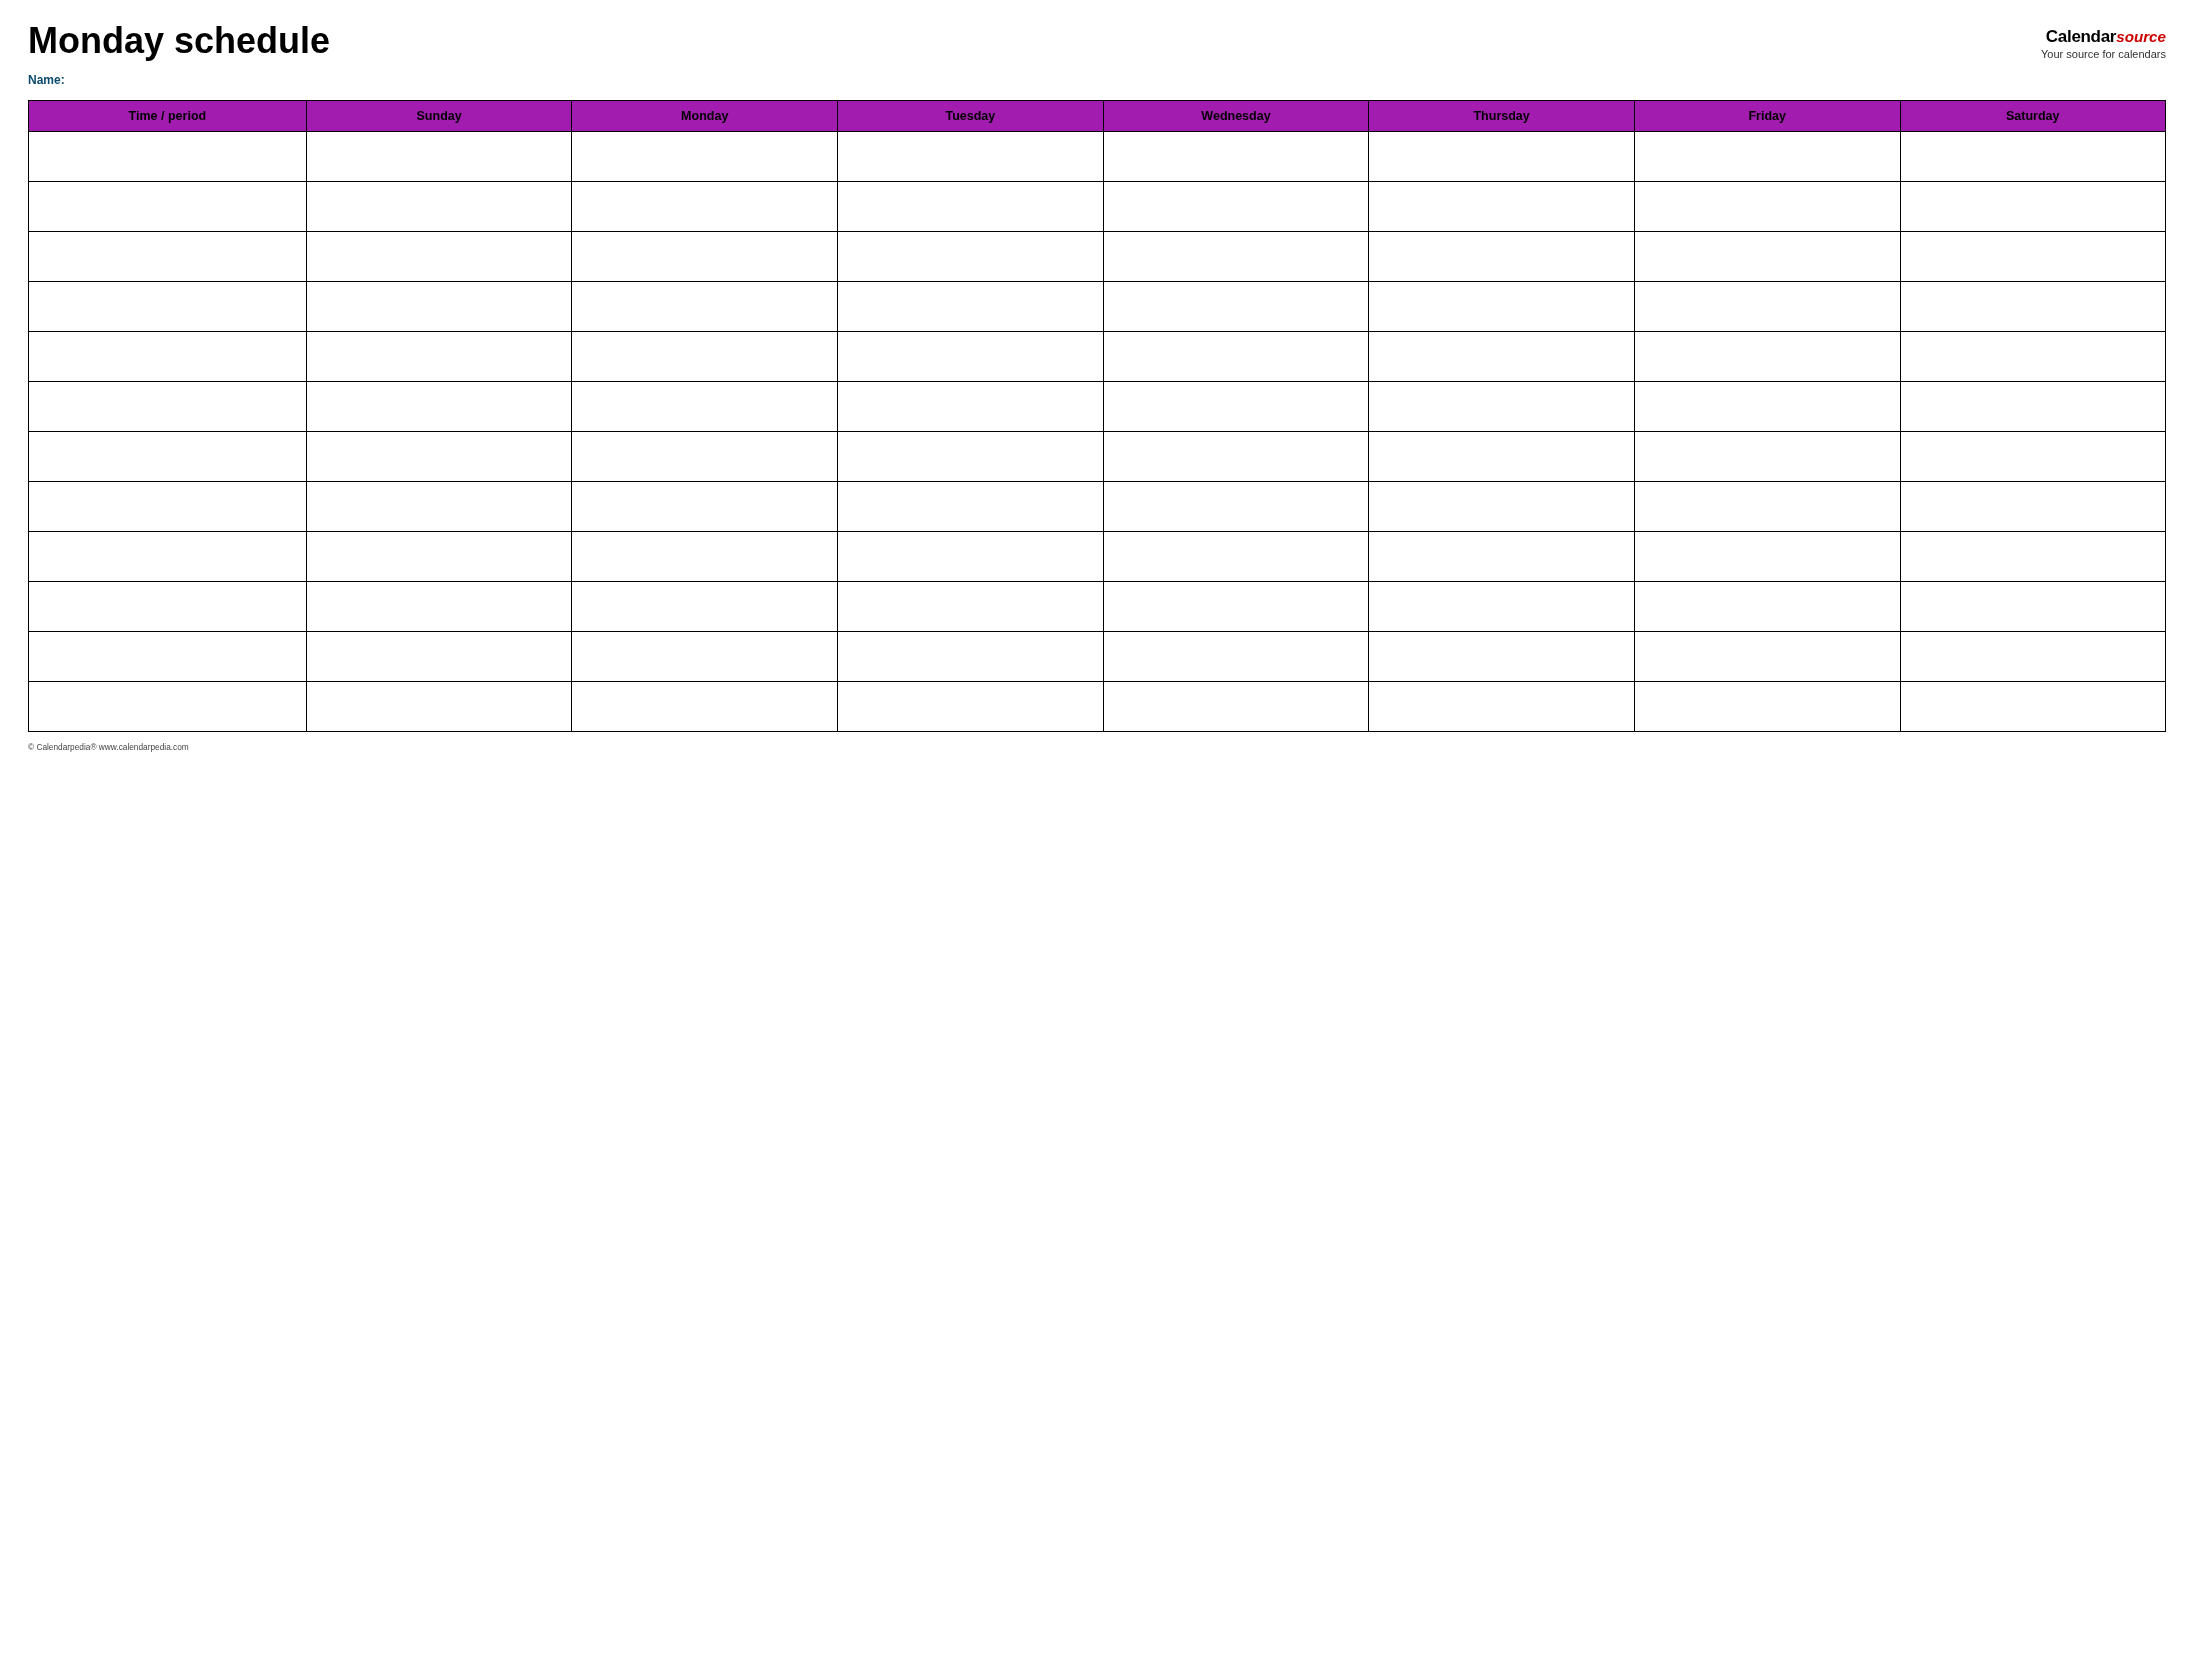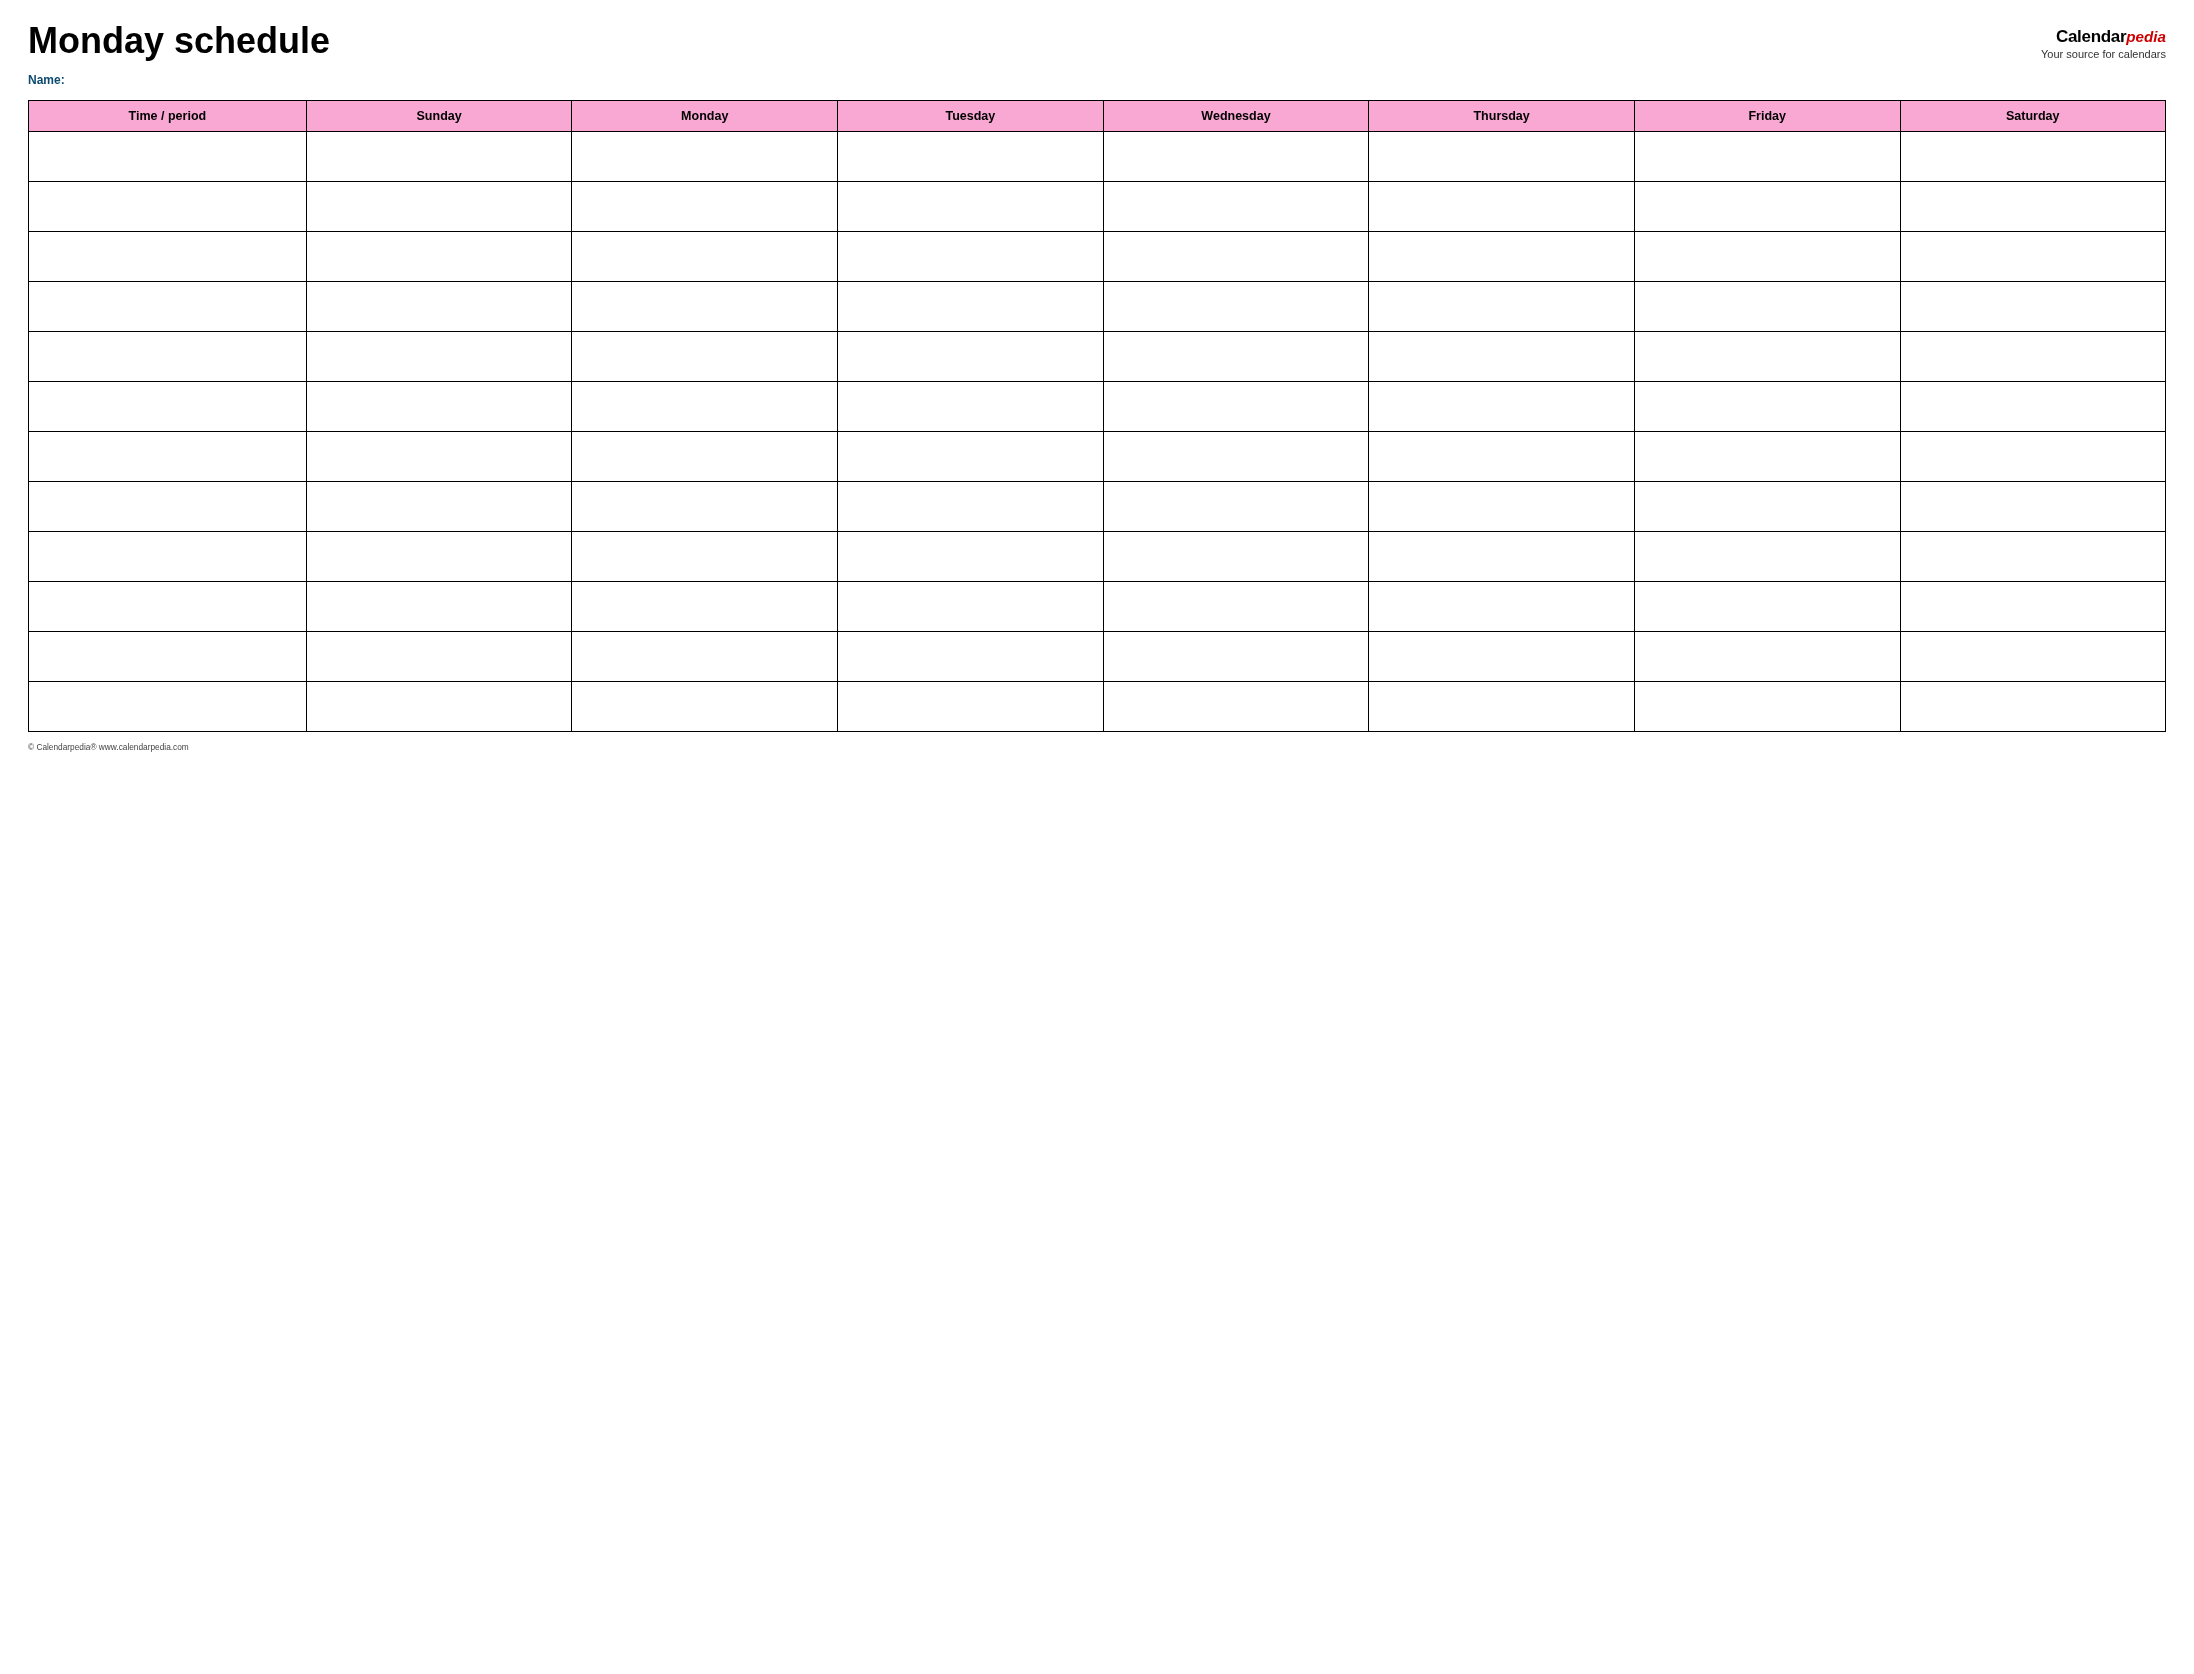--- a/index.html
+++ b/index.html
@@ -73,21 +73,21 @@
     .schedule-table td {
       border: 1px solid #000000;
       padding: 0;
     }
 
     .schedule-table th {
       font-size: 12.5px;
       font-weight: 800;
       text-align: center;
       padding: 8.3px 4.2px;
-      background: #f9a8d4;
+      background: #a21caf;
     }
 
     .schedule-table td {
       height: 50px;
     }
 
     .col-time {
       width: 13%;
     }
 
@@ -101,21 +101,21 @@
       color: #444444;
     }
   </style>
 </head>
 <body>
 
 <div class="header">
   <h1 class="page-title">Monday schedule</h1>
   <div class="brand-logo">
     <div>
-      <span class="calendar-text">Calendar</span><span class="pedia-text">pedia</span>
+      <span class="calendar-text">Calendar</span><span class="pedia-text">source</span>
     </div>
     <span class="tagline">Your source for calendars</span>
   </div>
 </div>
 
 <div class="name-row">Name:</div>
 
 <table class="schedule-table">
   <thead>
     <tr>

